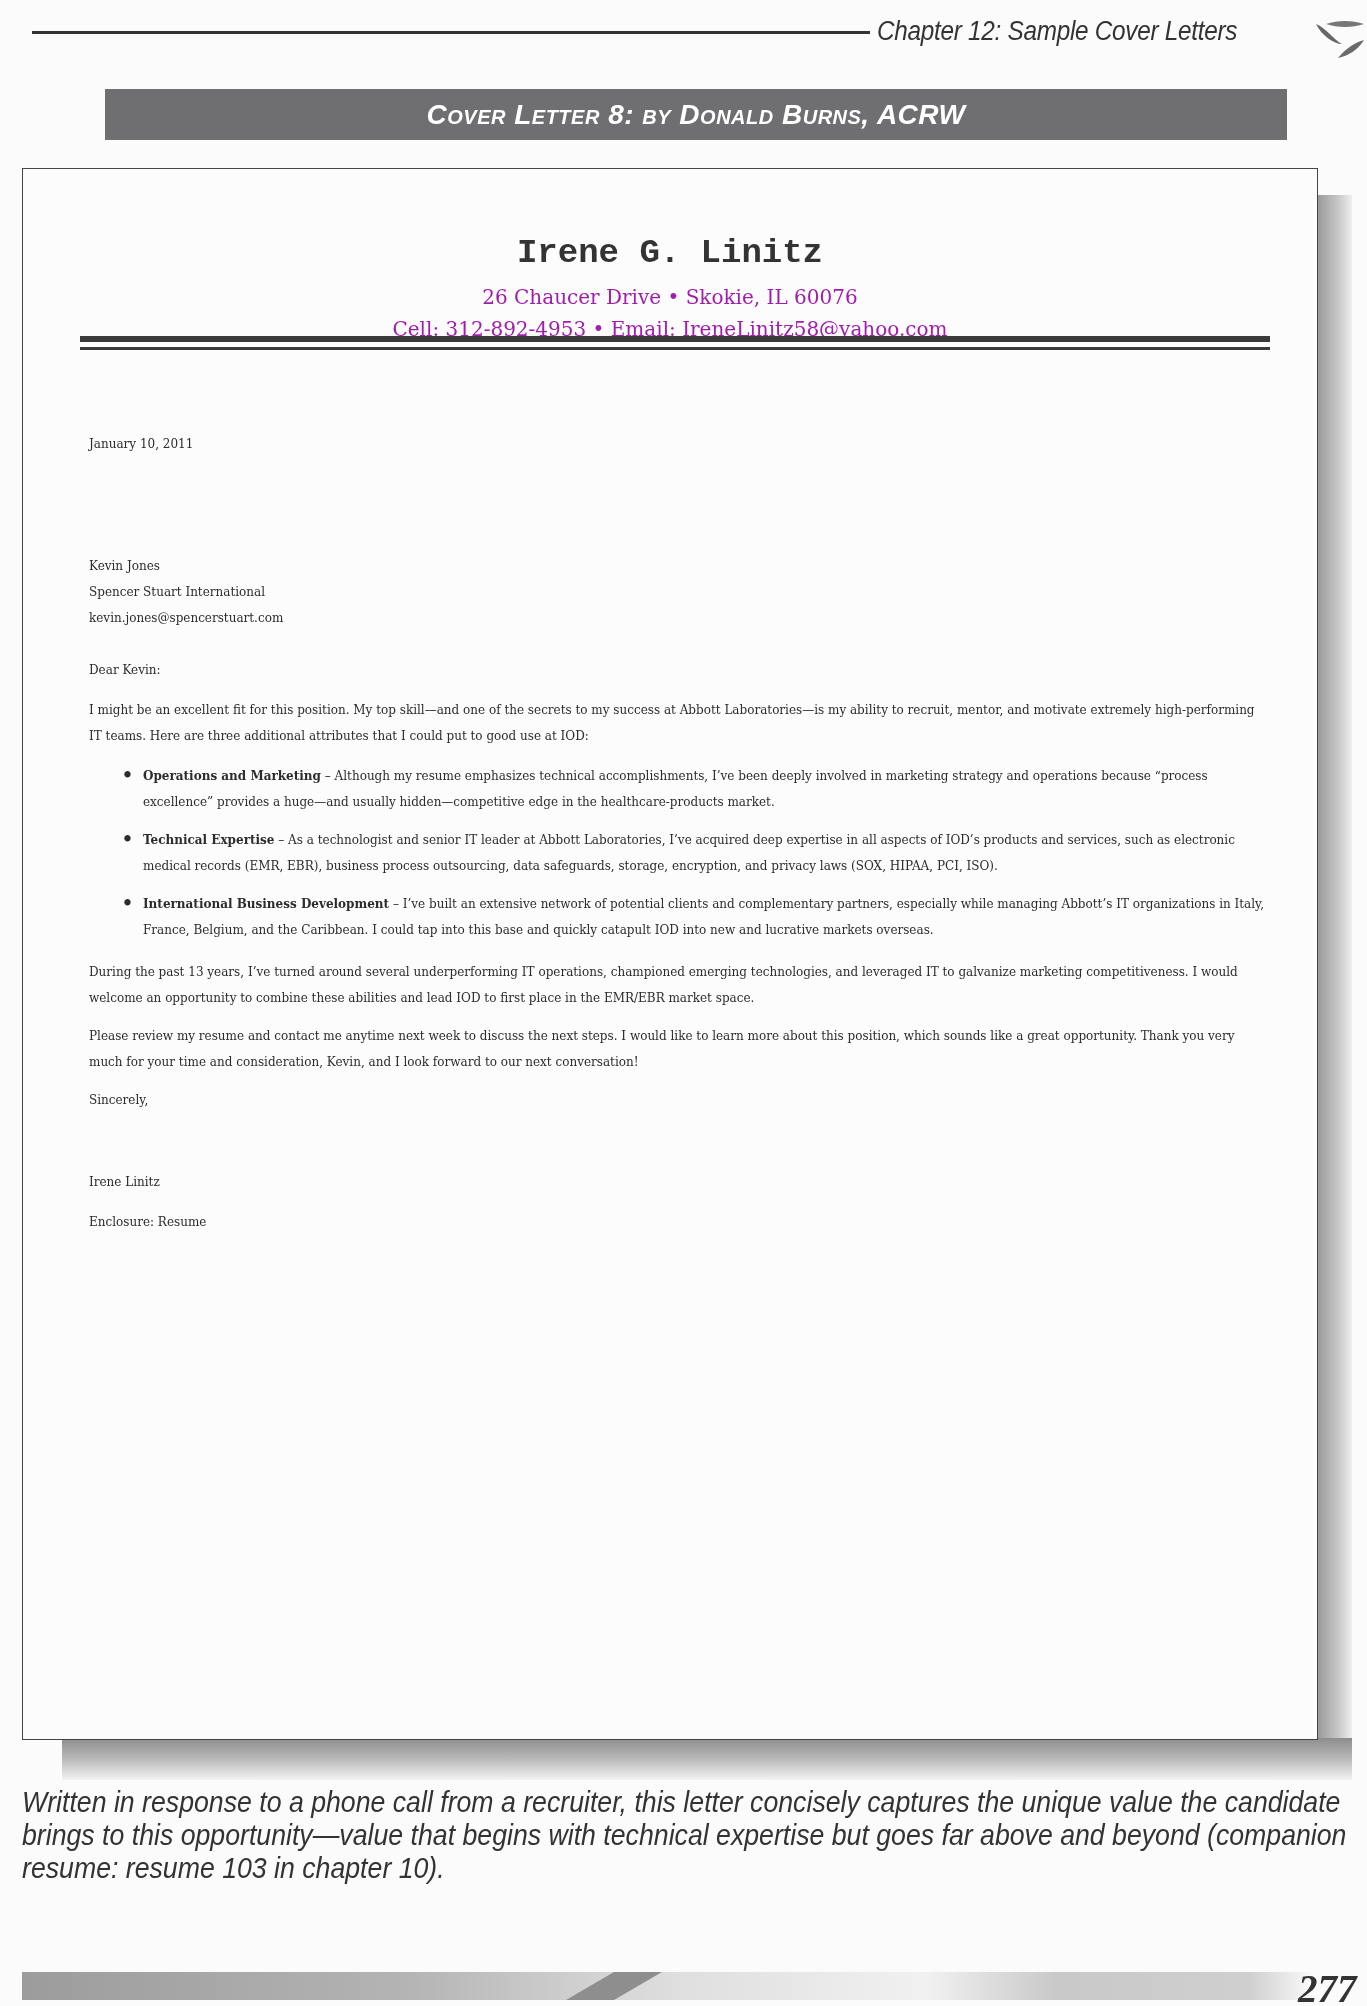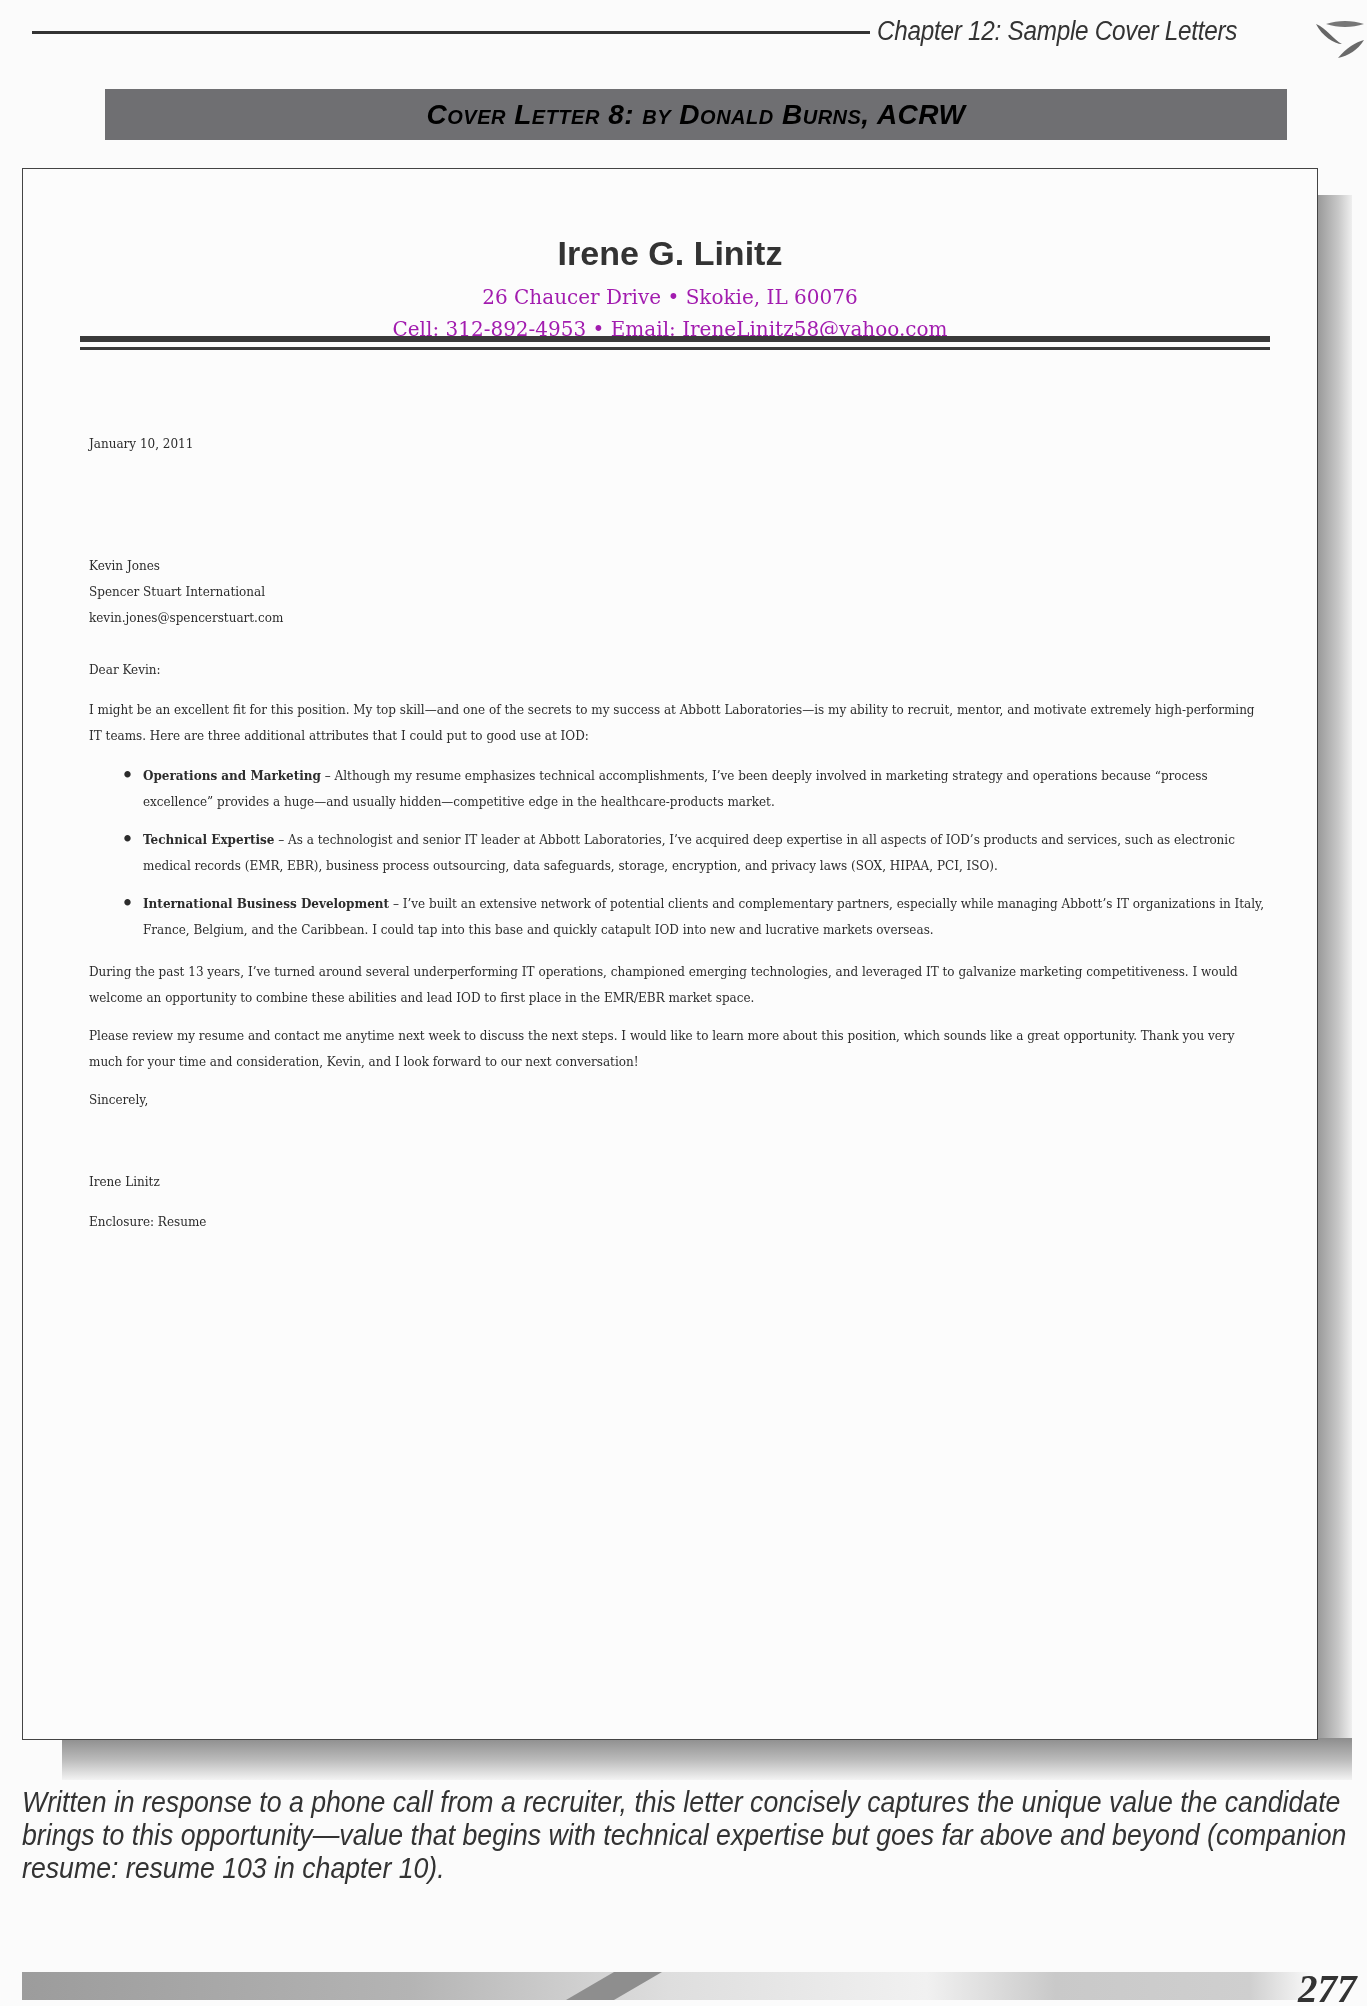--- a/index.html
+++ b/index.html
@@ -1,25 +1,25 @@
 <!DOCTYPE html>
 <html><head>
 <meta charset="utf-8">
 <style>
   html,body{margin:0;padding:0;}
   body{width:1367px;height:2006px;background:#fbfbfb;position:relative;overflow:hidden;font-family:"DejaVu Serif",serif;color:#2a2a2a;}
   .top-rule{position:absolute;left:32px;top:31px;width:838px;height:3px;background:#333;}
   .chapter-head{position:absolute;left:877px;top:16px;font-family:"Liberation Sans",sans-serif;font-style:italic;font-size:27px;color:#333;letter-spacing:-0.3px;transform:scaleX(0.9);transform-origin:left top;}
   .leaf-icon{position:absolute;left:1312px;top:18px;width:54px;height:44px;}
   .title-band{position:absolute;left:105px;top:89px;width:1182px;height:51px;background:#6f6f72;display:flex;align-items:center;justify-content:center;}
-  .title-band span{color:#000000;font-family:"Liberation Sans",sans-serif;font-weight:bold;font-style:italic;font-size:28px;letter-spacing:0.5px;font-variant:small-caps;}
+  .title-band span{color:#ffffff;font-family:"Liberation Sans",sans-serif;font-weight:bold;font-style:italic;font-size:28px;letter-spacing:0.5px;font-variant:small-caps;}
   .letter-shadow-r{position:absolute;left:1318px;top:195px;width:34px;height:1580px;background:linear-gradient(90deg,#9a9a9a,#c8c8c8 60%,#efefef);}
   .letter-shadow-b{position:absolute;left:62px;top:1738px;width:1290px;height:42px;background:linear-gradient(180deg,#8d8d8d,#b9b9b9 50%,#f3f3f3);}
   .letter{position:absolute;left:22px;top:168px;width:1296px;height:1572px;background:#fcfcfc;border:1.5px solid #444;box-sizing:border-box;}
-  .name{position:absolute;left:0;width:100%;top:65px;text-align:center;font-family:Liberation Sans, sans-serif;font-weight:bold;font-size:34px;color:#333;}
+  .name{position:absolute;left:0;width:100%;top:65px;text-align:center;font-family:Liberation Mono, monospace;font-weight:bold;font-size:34px;color:#333;}
   .addr1,.addr2{position:absolute;left:0;width:100%;text-align:center;font-family:"DejaVu Serif",serif;font-size:20px;color:#a21caf;}
   .addr1{top:116px;} .addr2{top:148px;}
   .rule-thick{position:absolute;left:57px;top:167px;width:1190px;height:6px;background:#3a3a3a;}
   .rule-thin{position:absolute;left:57px;top:178px;width:1190px;height:3px;background:#3a3a3a;}
   .body{position:absolute;left:66px;top:262px;width:1180px;font-size:12px;line-height:26px;color:#2c2c2c;font-family:"DejaVu Serif",serif;}
   .body p{margin:0;}
   .date{margin-bottom:96px !important;}
   .recipient{margin-bottom:26px !important;}
   .salutation{margin-bottom:14px !important;}
   .para{margin-bottom:12px !important;}

